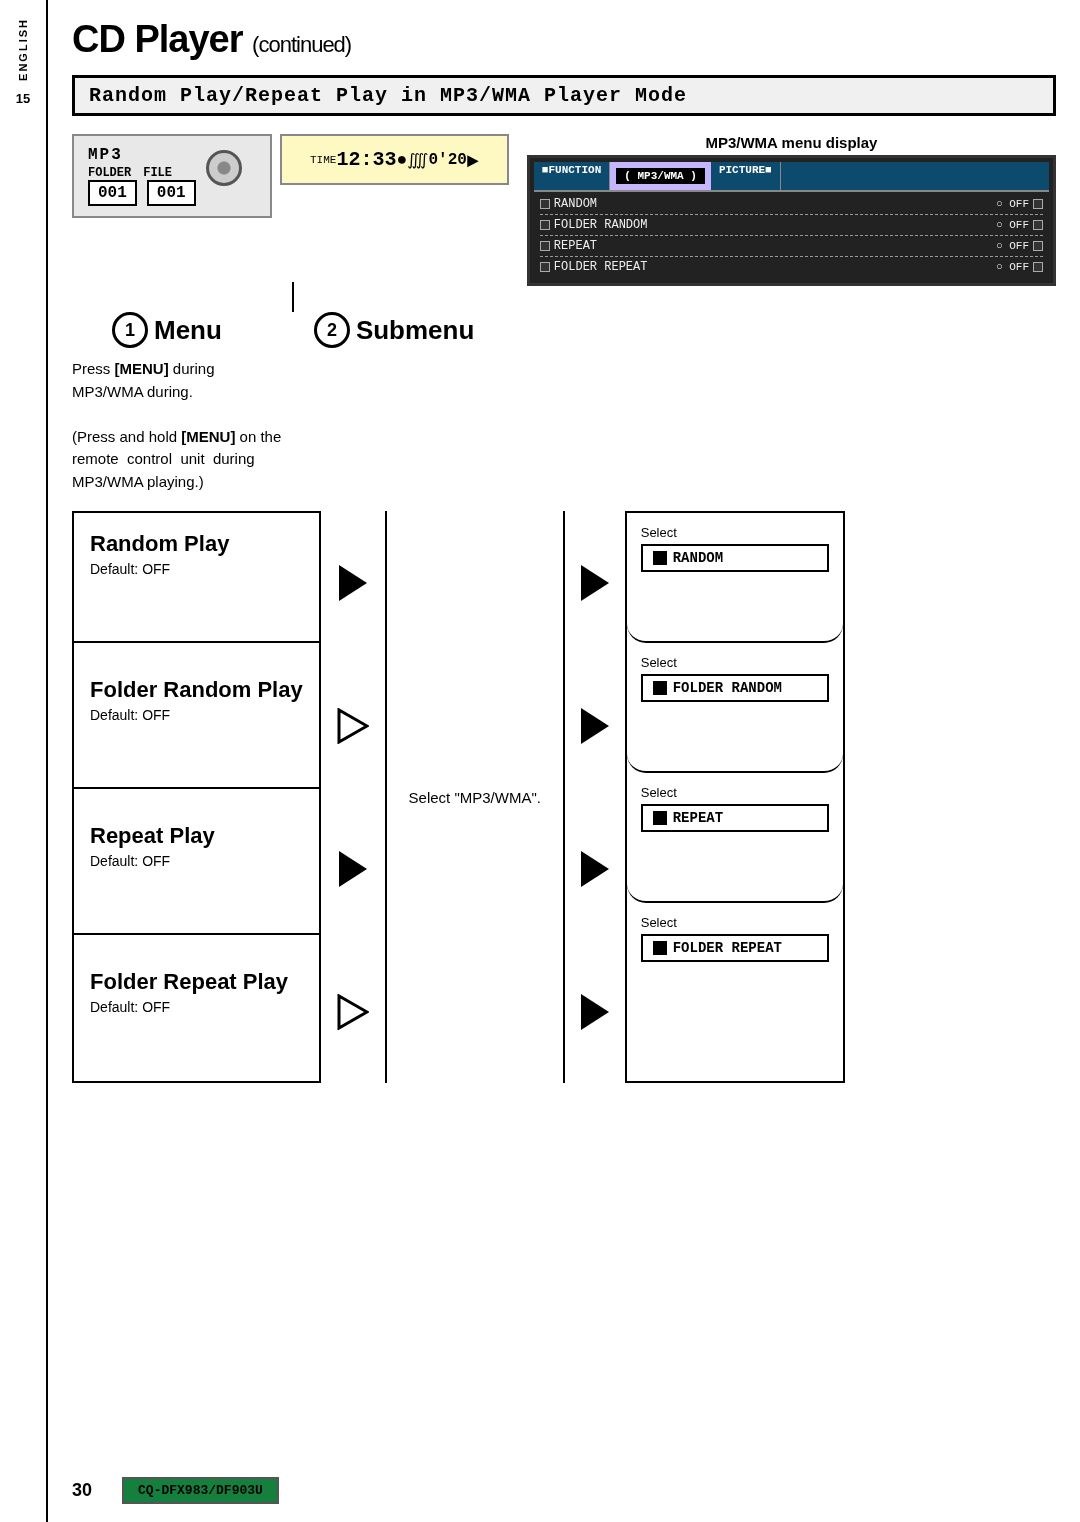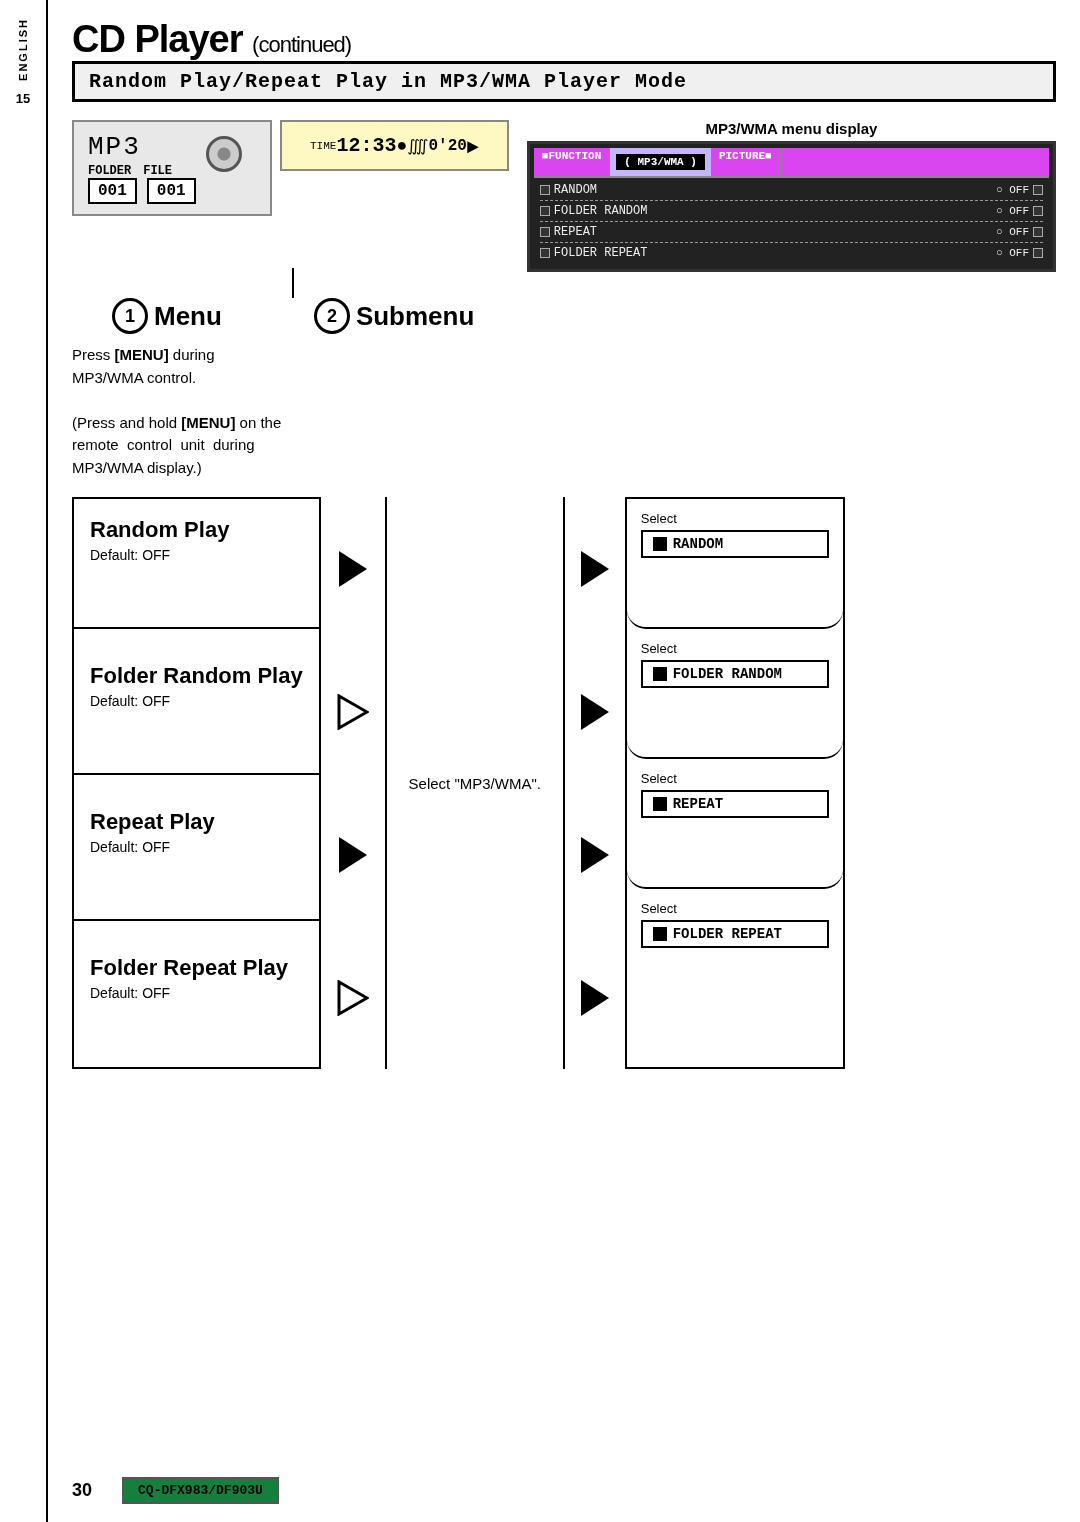--- a/index.html
+++ b/index.html
@@ -44,20 +44,21 @@
     .main {
       margin-left: 48px;
       padding: 18px 24px 30px 24px;
     }
 
     
     .page-title {
       font-size: 38px;
       font-weight: 900;
       letter-spacing: -1px;
+      margin-bottom: 14px;
     }
     .page-title .continued {
       font-size: 22px;
       font-weight: 400;
     }
 
     
     .section-banner {
       border: 3px solid #000;
       background: #f0f0f0;
@@ -84,22 +85,22 @@
       border: 2px solid #888;
       padding: 10px 14px;
       background: #e8e8e8;
       min-width: 200px;
       font-family: 'Courier New', monospace;
       font-size: 13px;
       font-weight: bold;
       position: relative;
     }
     .mp3-unit .mp3-label {
-      font-size: 26px;
-      font-weight: 400;
+      font-size: 16px;
+      font-weight: 700;
       letter-spacing: 2px;
     }
     .mp3-unit .mp3-folders {
       font-size: 12px;
       display: flex;
       gap: 12px;
       margin-top: 2px;
     }
     .mp3-unit .mp3-vals {
       display: flex;
@@ -161,21 +162,21 @@
       border: 3px solid #333;
       background: #222;
       color: #eee;
       font-family: 'Courier New', monospace;
       font-size: 12px;
       padding: 4px;
       min-width: 320px;
     }
     .menu-screen .tab-row {
       display: flex;
-      background: #d946ef;
+      background: #0c4a6e;
       color: #fff;
       font-size: 11px;
       font-weight: bold;
       border-bottom: 2px solid #888;
     }
     .menu-screen .tab {
       padding: 2px 8px;
       border-right: 1px solid #888;
     }
     .menu-screen .tab.active {
@@ -487,24 +488,24 @@
         </div>
       </div>
     </div>
   </div>
 
   
   <div class="instructions">
     <div style="display:flex; gap:60px;">
       <div>
         <span>Press <span class="bold">[MENU]</span> during</span><br>
-        <span>MP3/WMA control.</span><br><br>
+        <span>MP3/WMA during.</span><br><br>
         <span>(Press and hold <span class="bold">[MENU]</span> on the</span><br>
         <span>remote&nbsp; control&nbsp; unit&nbsp; during</span><br>
-        <span>MP3/WMA display.)</span>
+        <span>MP3/WMA playing.)</span>
       </div>
     </div>
   </div>
 
   
   <div class="flow-diagram">
 
     <div class="left-boxes">
       <div class="left-box">
         <div class="box-title">Random Play</div>

